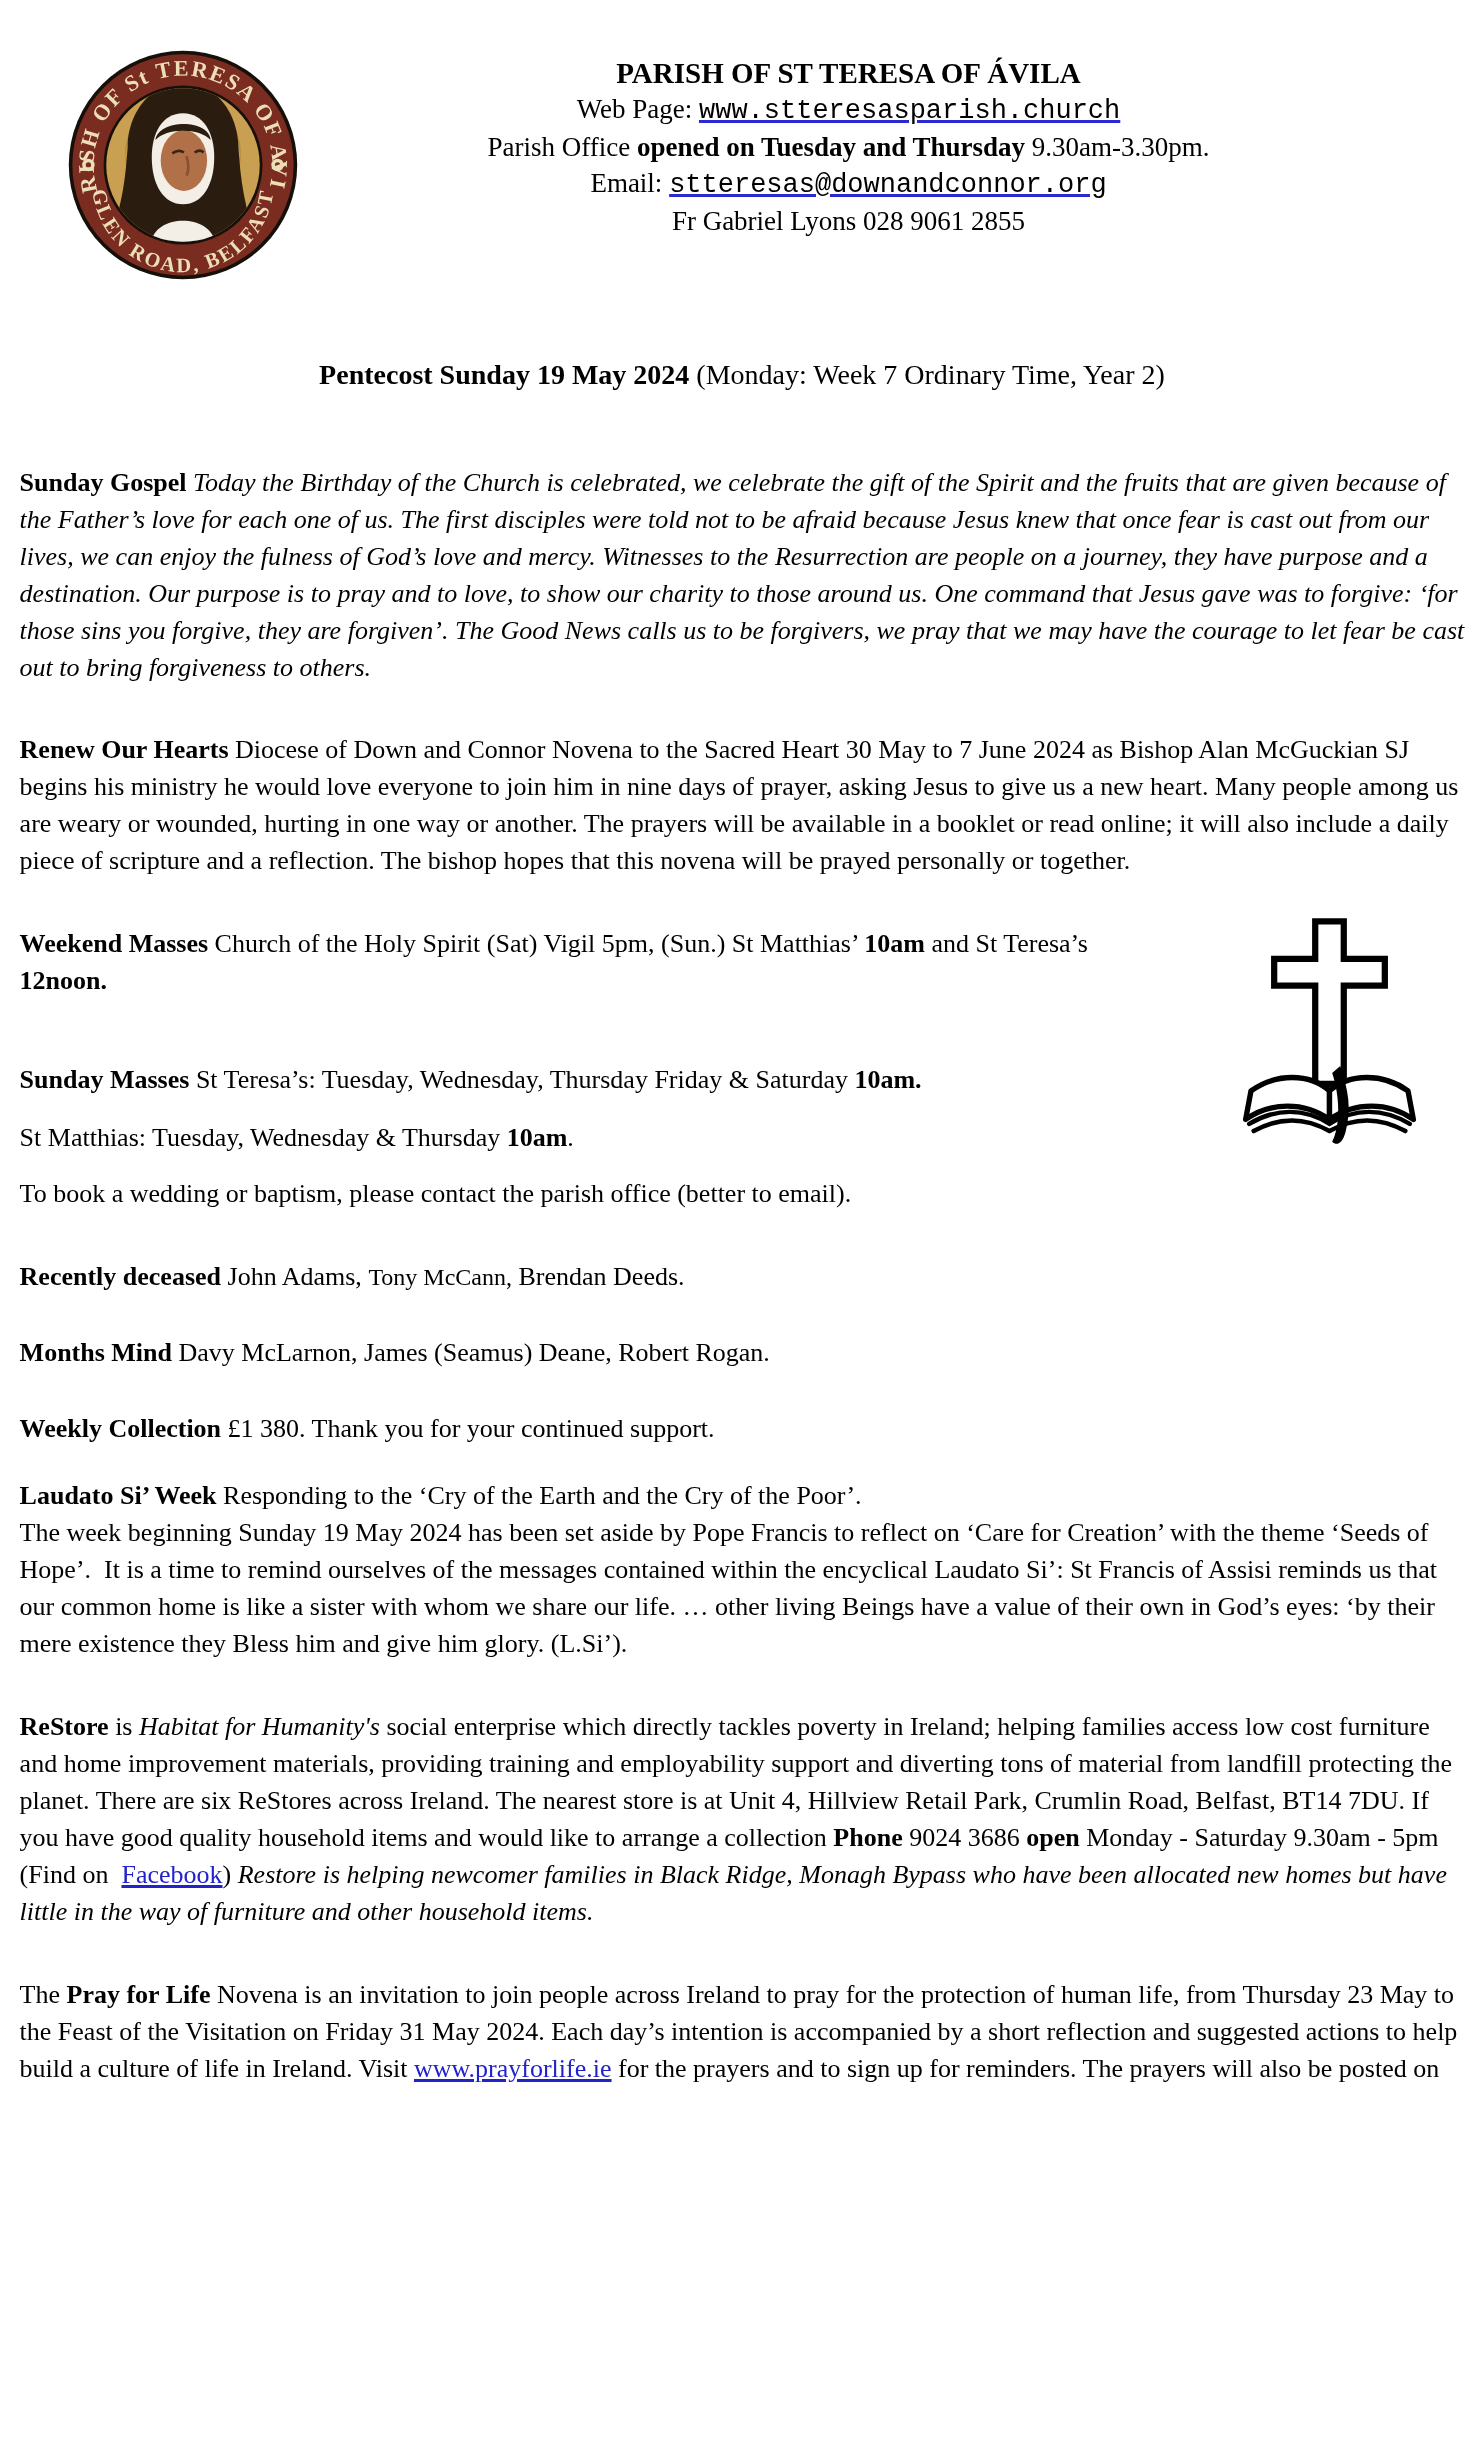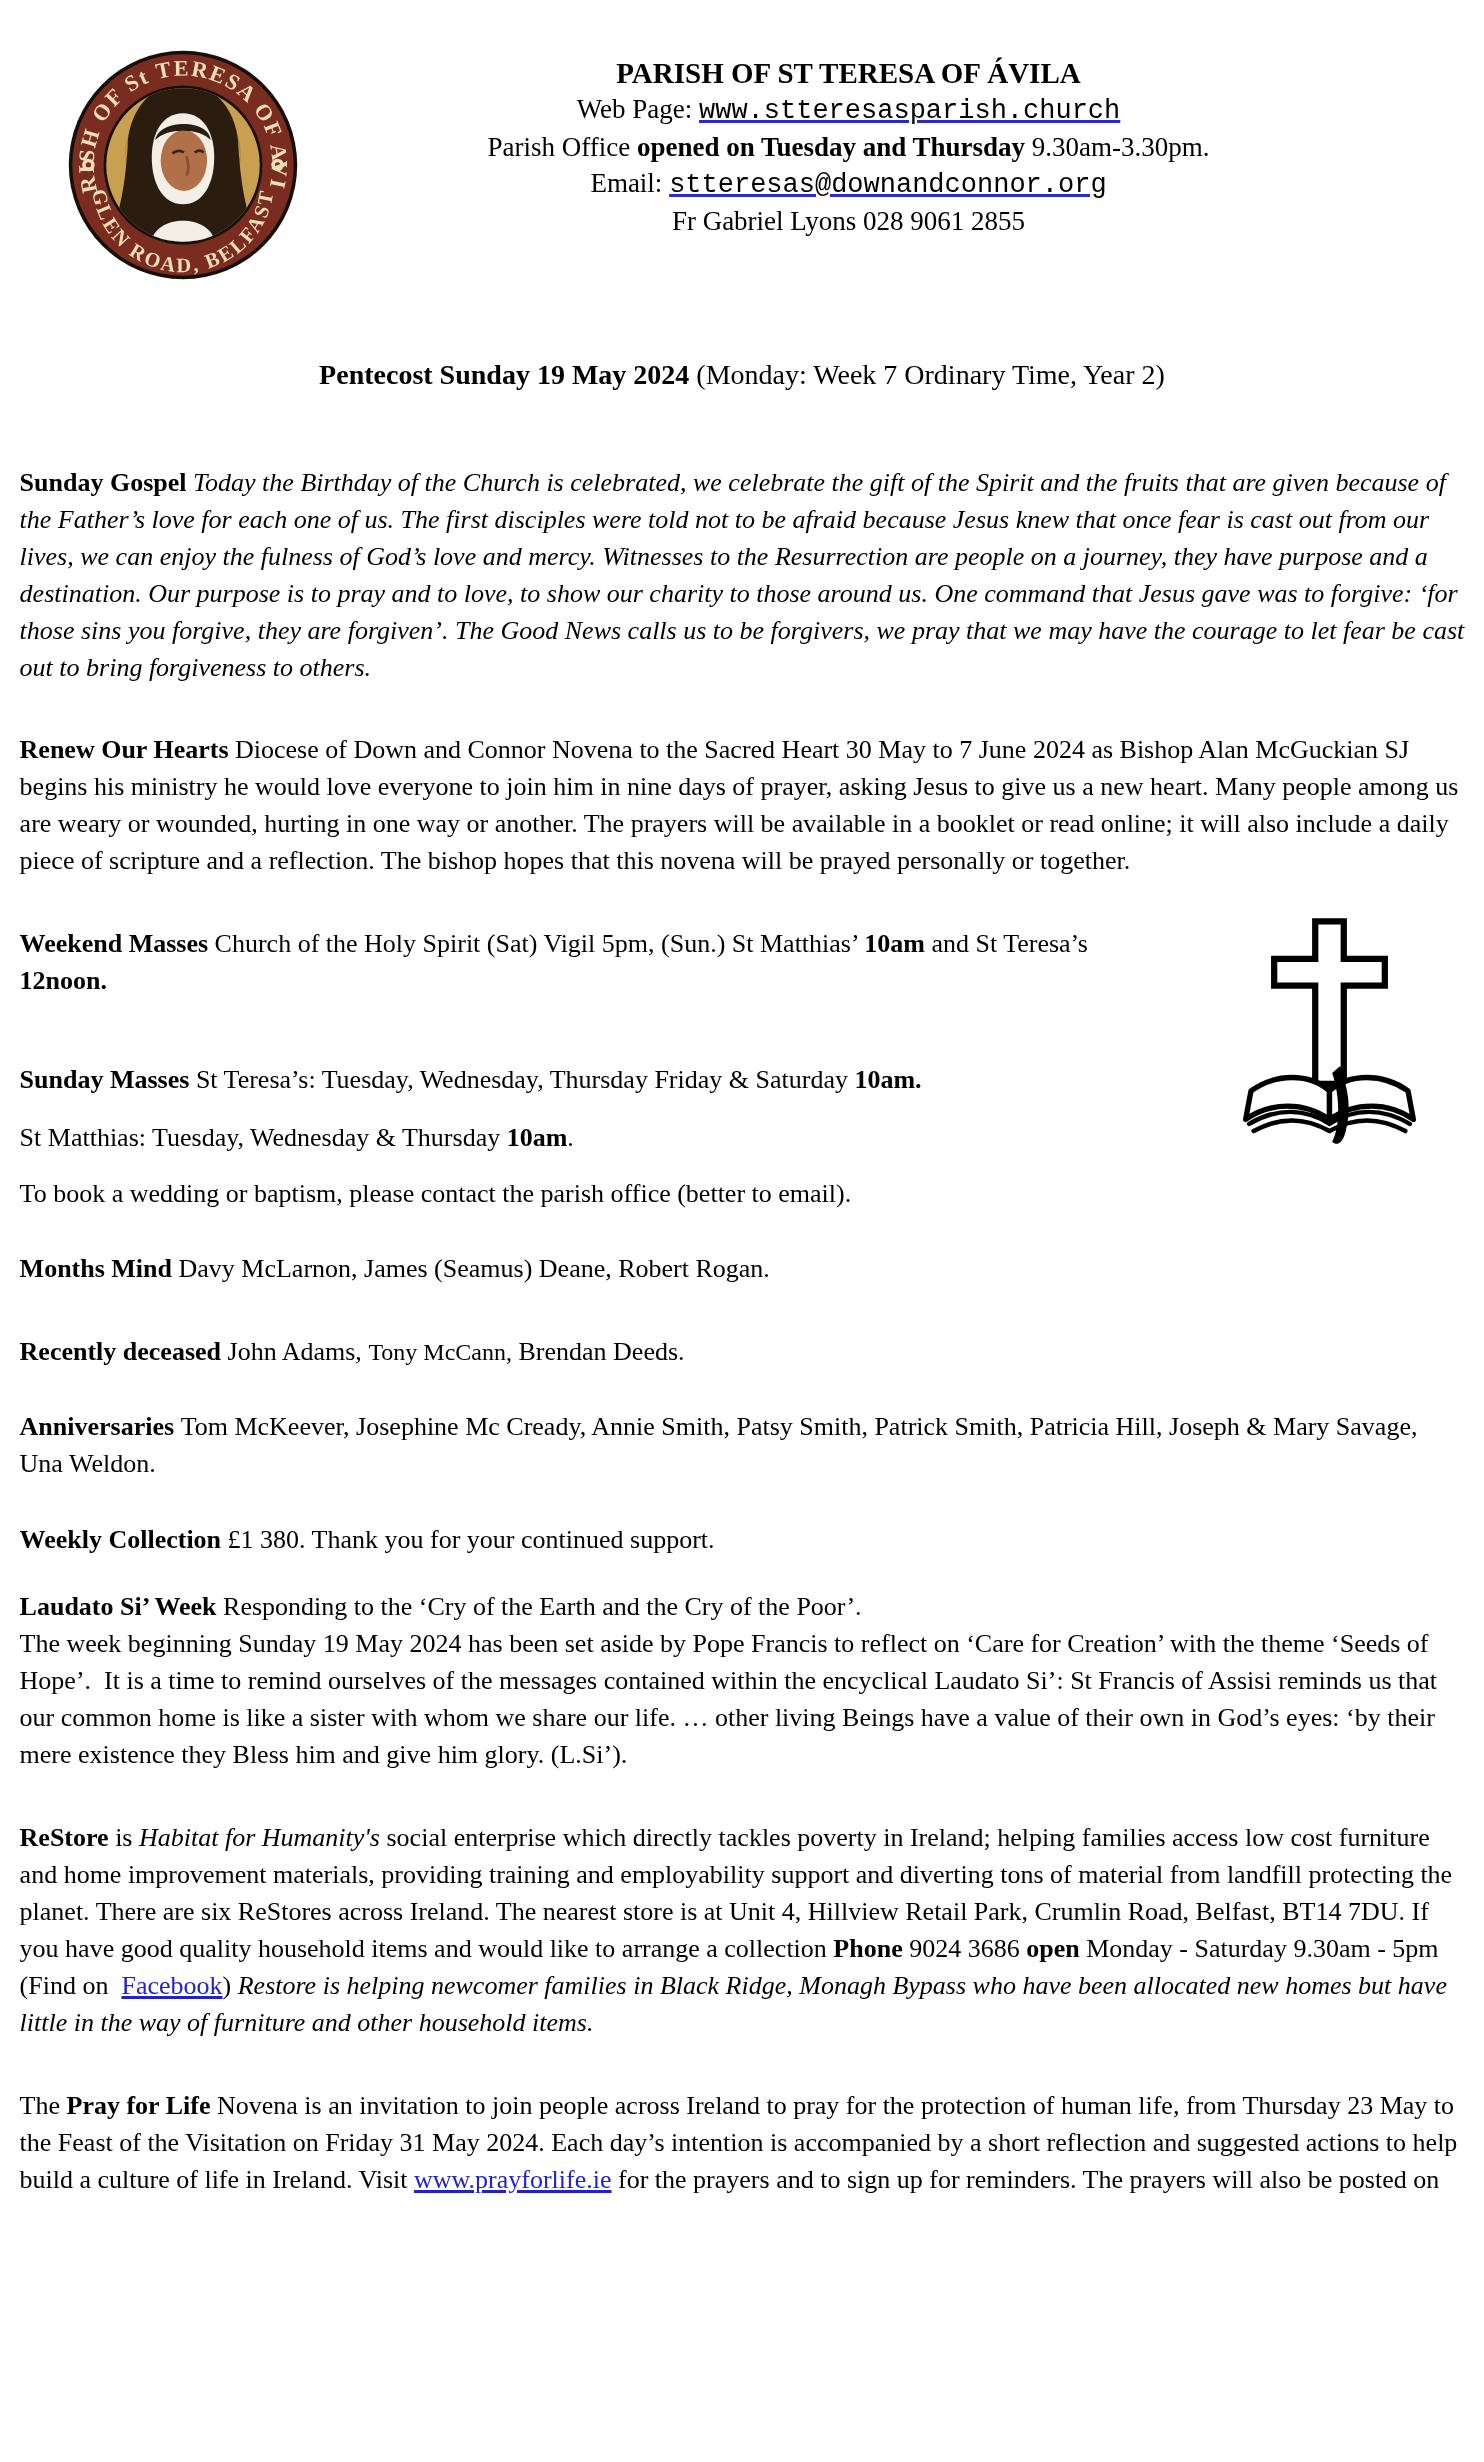--- a/index.html
+++ b/index.html
@@ -107,25 +107,24 @@
           <g stroke="#000" fill="none" stroke-width="5" stroke-linecap="round">
             <path d="M100,198 L100,228"></path>
             <path d="M10,233 C 40,215 72,215 100,233 C 128,215 160,215 190,233"></path>
             <path d="M15,241 C 44,225 72,225 100,241 C 128,225 156,225 185,241"></path>
           </g>
           <path d="M112,168 C 121,195 125,215 118,242 C 115,253 109,259 103,253 C 112,236 112,203 103,176 Z" fill="#000"></path>
         </svg>
       </div>
     </div>
 
+    <p class="para" style="margin-top:46px"><span class="b">Recently deceased </span><span>John Adams, </span><span class="alt">Tony McCann,</span><span> Brendan Deeds.</span></p>
+
     <p class="para" style="margin-top:38px"><span class="b">Months Mind </span><span>Davy McLarnon, James (Seamus) Deane, Robert Rogan.</span></p>
 
-    <p class="para" style="margin-top:46px"><span class="b">Recently deceased </span><span>John Adams, </span><span class="alt">Tony McCann,</span><span> Brendan Deeds.</span></p>
-
-    <p class="para" style="margin-top:37px"><span class="b">Anniversaries </span><span>Tom McKeever, Josephine Mc Cready, Annie Smith, Patsy Smith, Patrick Smith, Patricia Hill, Joseph &amp; Mary Savage, Una Weldon.</span></p>
 
 
     <p class="para" style="margin-top:39px"><span class="b">Weekly Collection </span><span>£1 380. Thank you for your continued support.</span></p>
 
     <p class="para" style="margin-top:30px"><span class="b">Laudato Si’ Week </span><span>Responding to the ‘Cry of the Earth and the Cry of the Poor’.</span><br><span>The week beginning Sunday 19 May 2024 has been set aside by Pope Francis to reflect on ‘Care for Creation’ with the theme ‘Seeds of Hope’.&nbsp; It is a time to remind ourselves of the messages contained within the encyclical Laudato Si’: St Francis of Assisi reminds us that our common home is like a sister with whom we share our life. … other living Beings have a value of their own in God’s eyes: ‘by their mere existence they Bless him and give him glory. (L.Si’).</span></p>
 
     <p class="para" style="margin-top:46px"><span class="b">ReStore</span><span> is </span><span class="i">Habitat for Humanity's</span><span> social enterprise which directly tackles poverty in Ireland; helping families access low cost furniture and home improvement materials, providing training and employability support and diverting tons of material from landfill protecting the planet. There are six ReStores across Ireland. The nearest store is at Unit 4, Hillview Retail Park, Crumlin Road, Belfast, BT14 7DU. If you have good quality household items and would like to arrange a collection </span><span class="b">Phone</span><span> 9024 3686 </span><span class="b">open</span><span> Monday - Saturday 9.30am - 5pm (Find on&nbsp; </span><a class="link-blue" href="#">Facebook</a><span>) </span><span class="i">Restore is helping newcomer families in Black Ridge, Monagh Bypass who have been allocated new homes but have little in the way of furniture and other household items.</span></p>
 
     <p class="para" style="margin-top:46px"><span>The </span><span class="b">Pray for Life</span><span> Novena is an invitation to join people across Ireland to pray for the protection of human life, from Thursday 23 May to the Feast of the Visitation on Friday 31 May 2024. Each day’s intention is accompanied by a short reflection and suggested actions to help build a culture of life in Ireland. Visit </span><a class="link-blue" href="#">www.prayforlife.ie</a><span> for the prayers and to sign up for reminders. The prayers will also be posted on</span></p>
 

